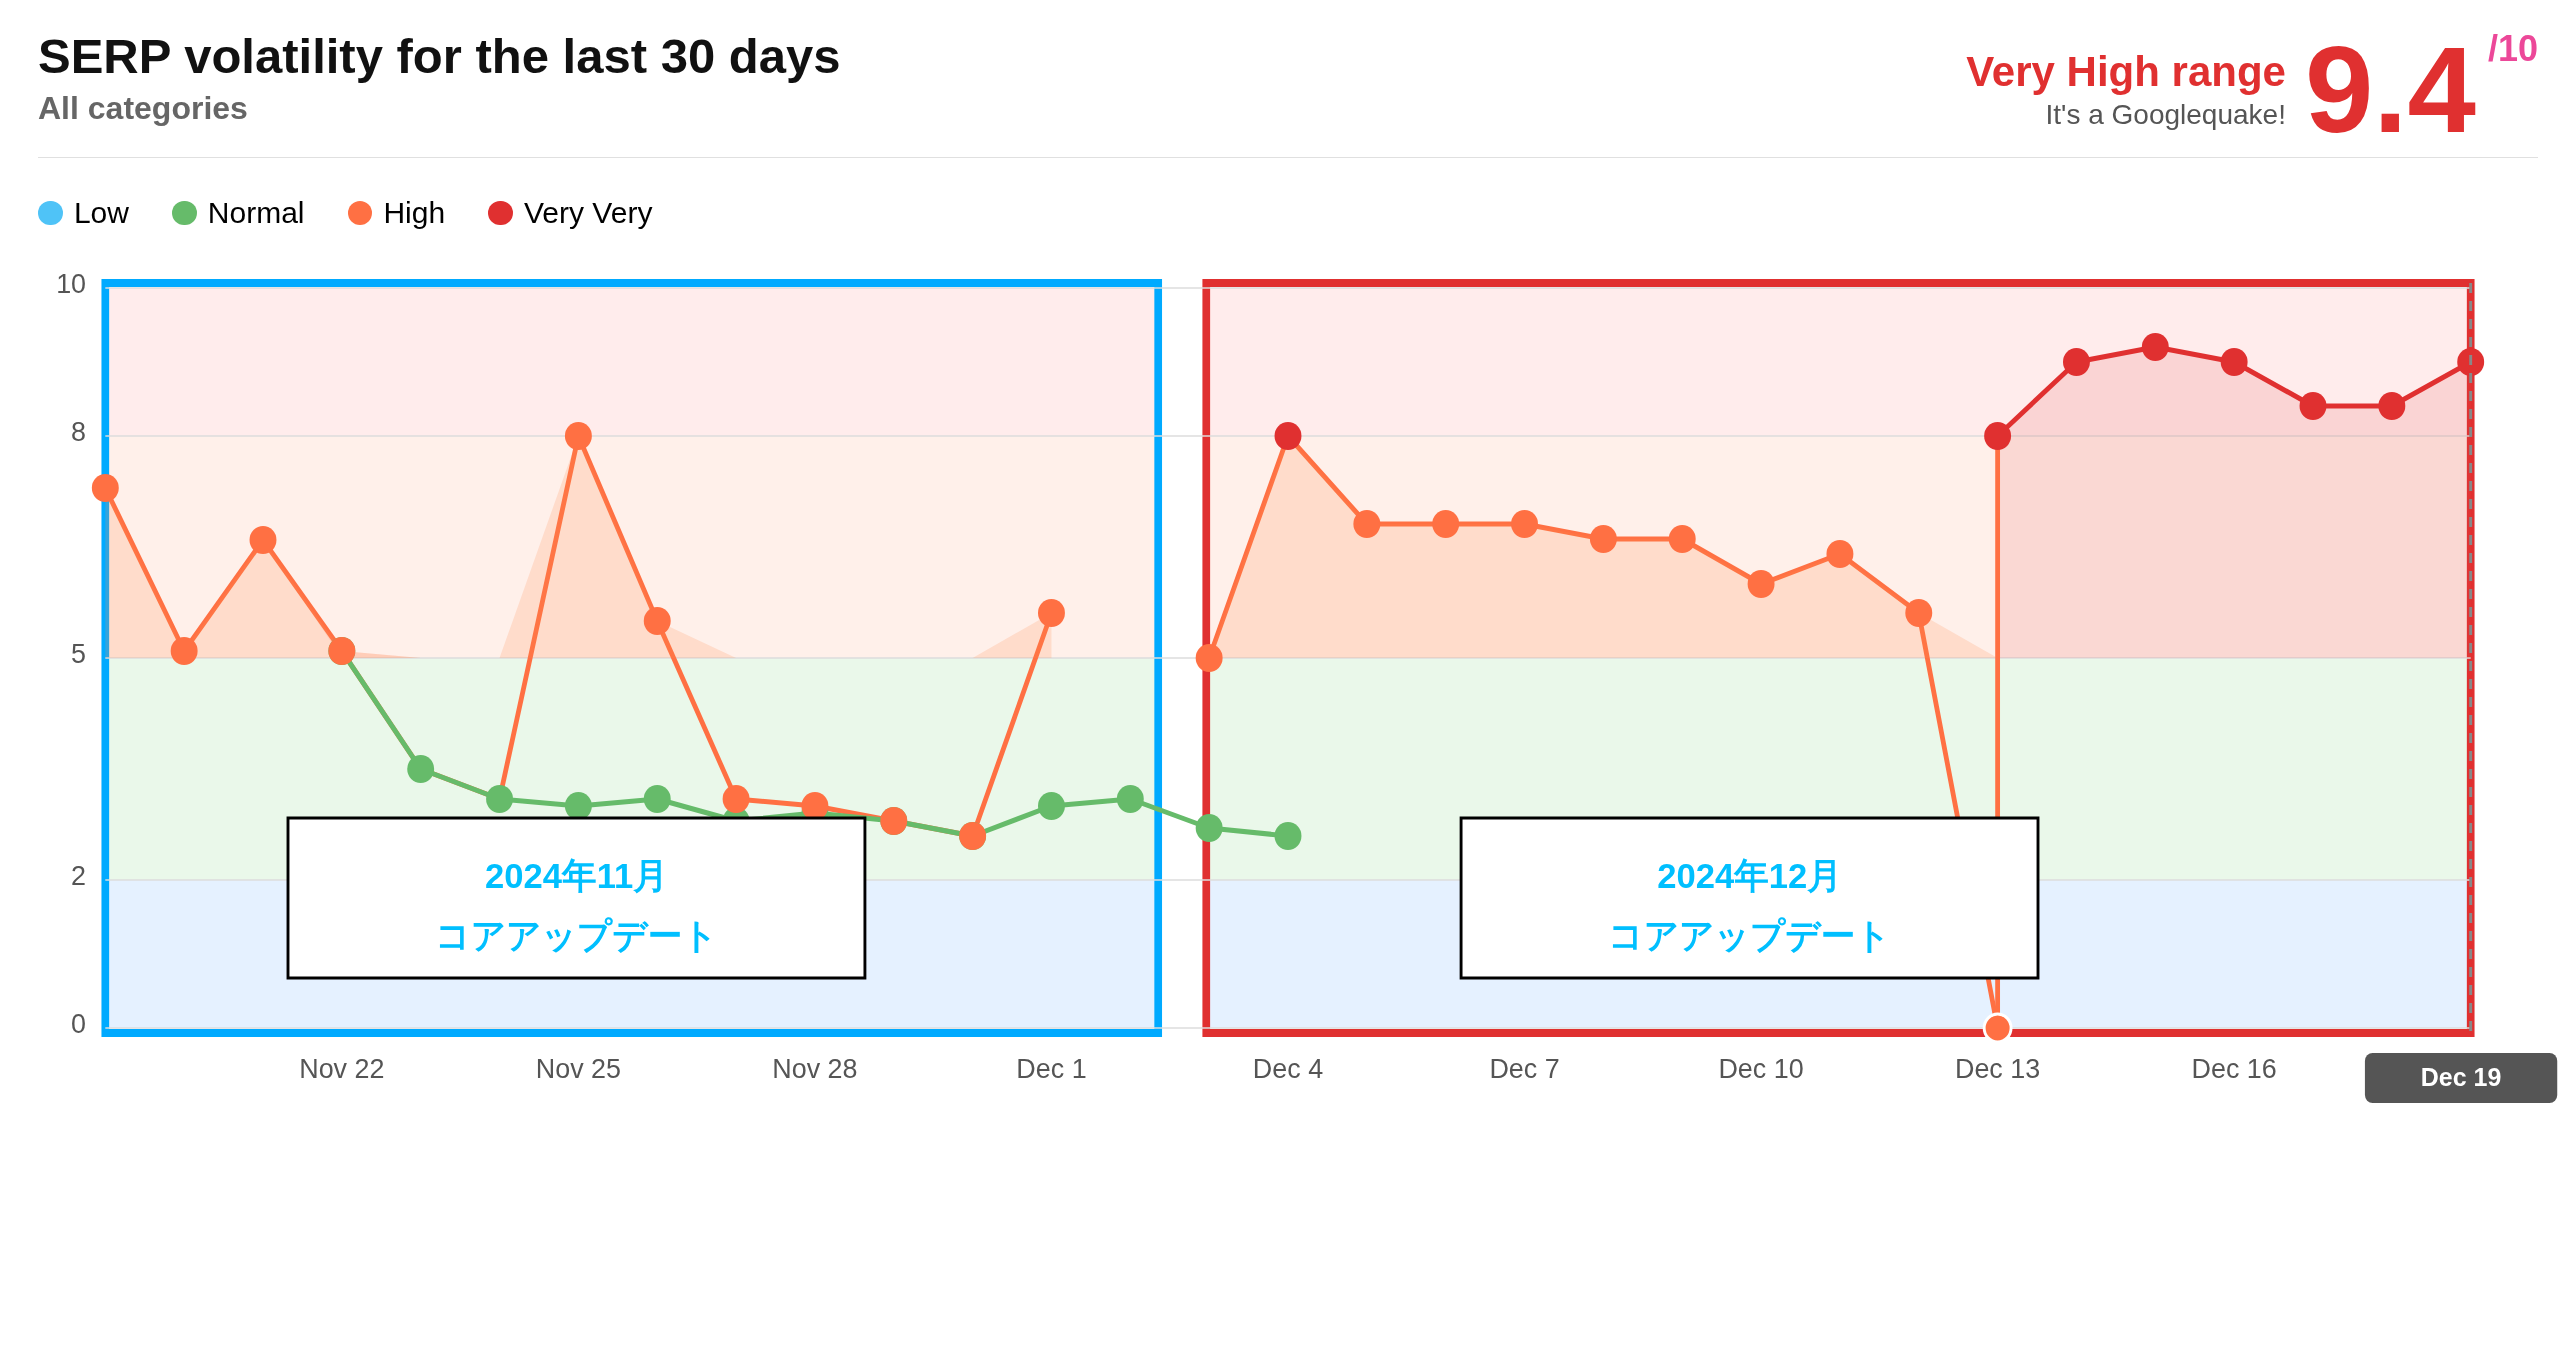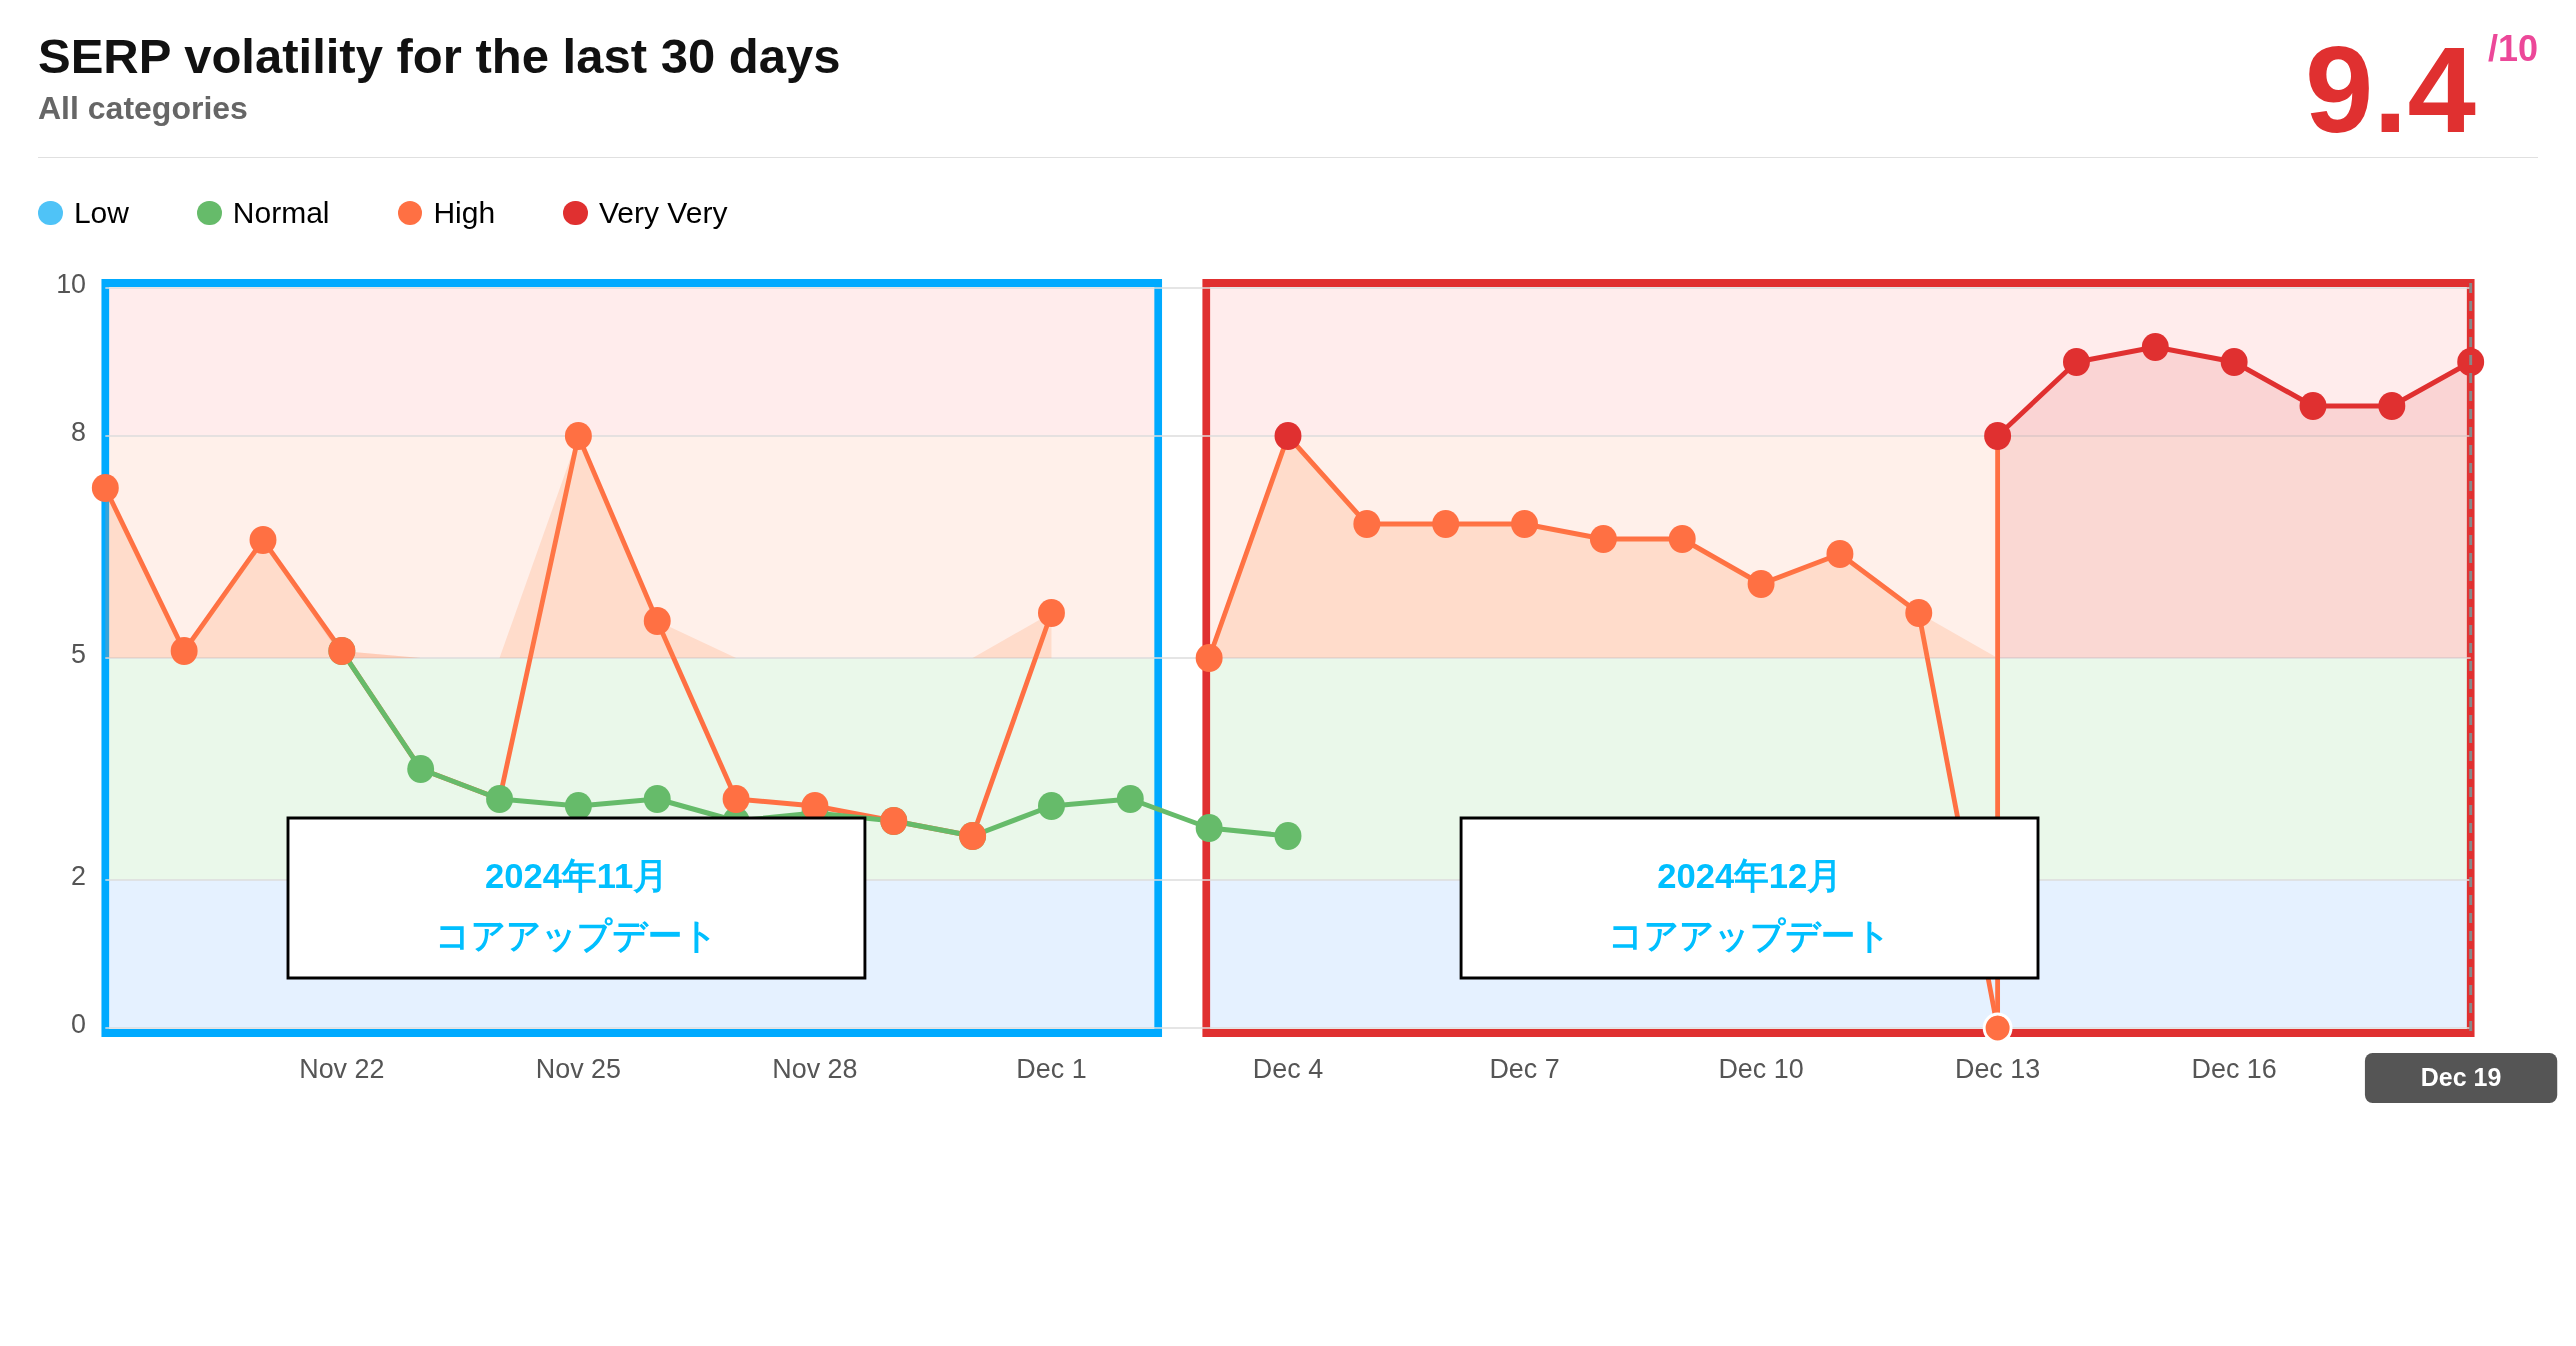--- a/index.html
+++ b/index.html
@@ -59,21 +59,21 @@
       color: #e03030;
       line-height: 1;
     }
     .score-denom {
       font-size: 36px;
       color: #ec4899;
       font-weight: 700;
     }
     .legend {
       display: flex;
-      gap: 68px;
+      gap: 43px;
       margin-bottom: 28px;
       margin-top: 26px;
       font-size: 30px;
     }
     .legend-item {
       display: flex;
       align-items: center;
       gap: 11.3px;
     }
     .legend-dot {
@@ -99,20 +99,24 @@
   </style>
 </head>
 <body>
 
 <div class="header">
   <div class="header-left">
     <h1>SERP volatility for the last 30 days</h1>
     <p>All categories</p>
   </div>
   <div class="header-right">
+    <div class="range-label">
+      <div class="range-title">Very High range</div>
+      <div class="range-subtitle">It's a Googlequake!</div>
+    </div>
     <div class="score-display">
       <span class="score-number">9.4</span>
       <span class="score-denom">/10</span>
     </div>
   </div>
 </div>
 
 <div class="legend">
   <div class="legend-item">
     <div class="legend-dot" style="background:#4fc3f7;"></div>

